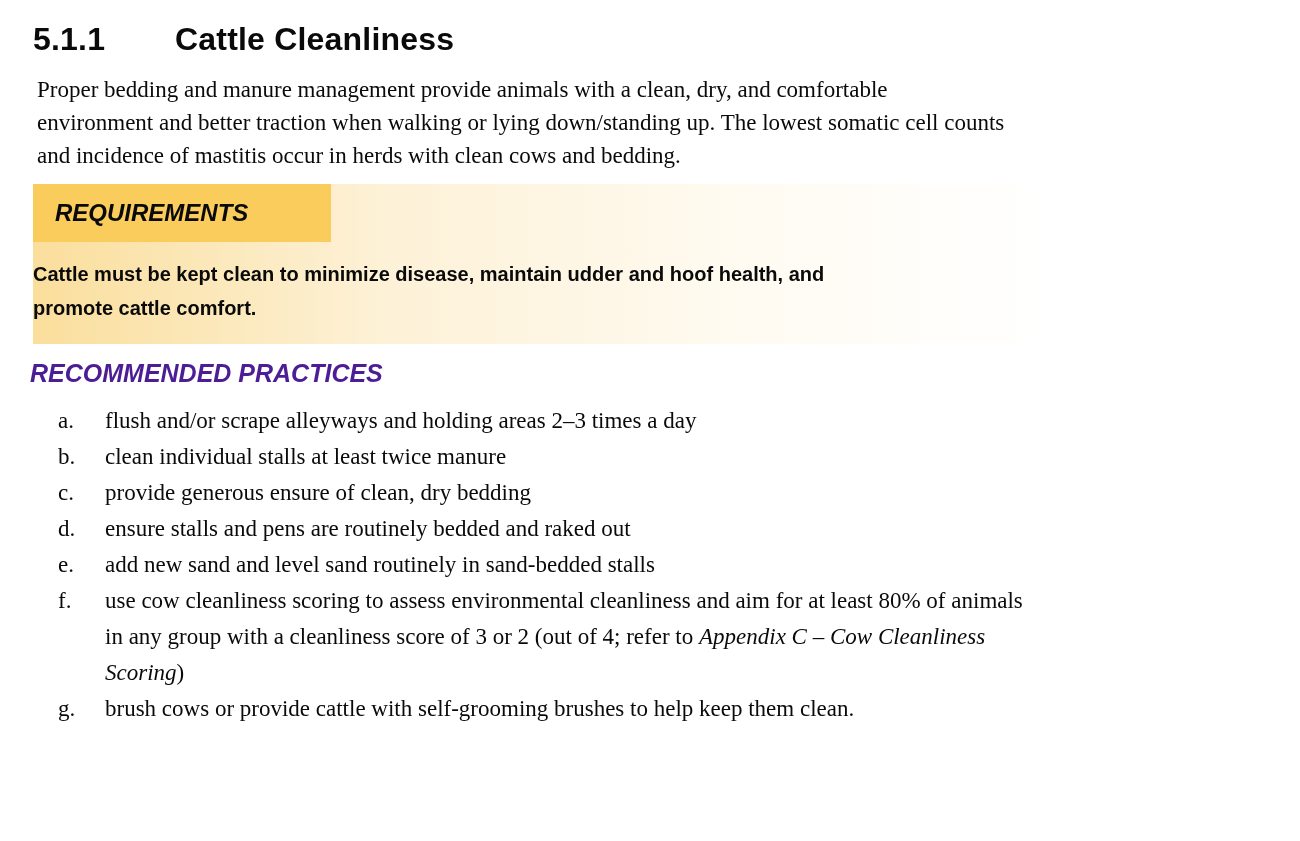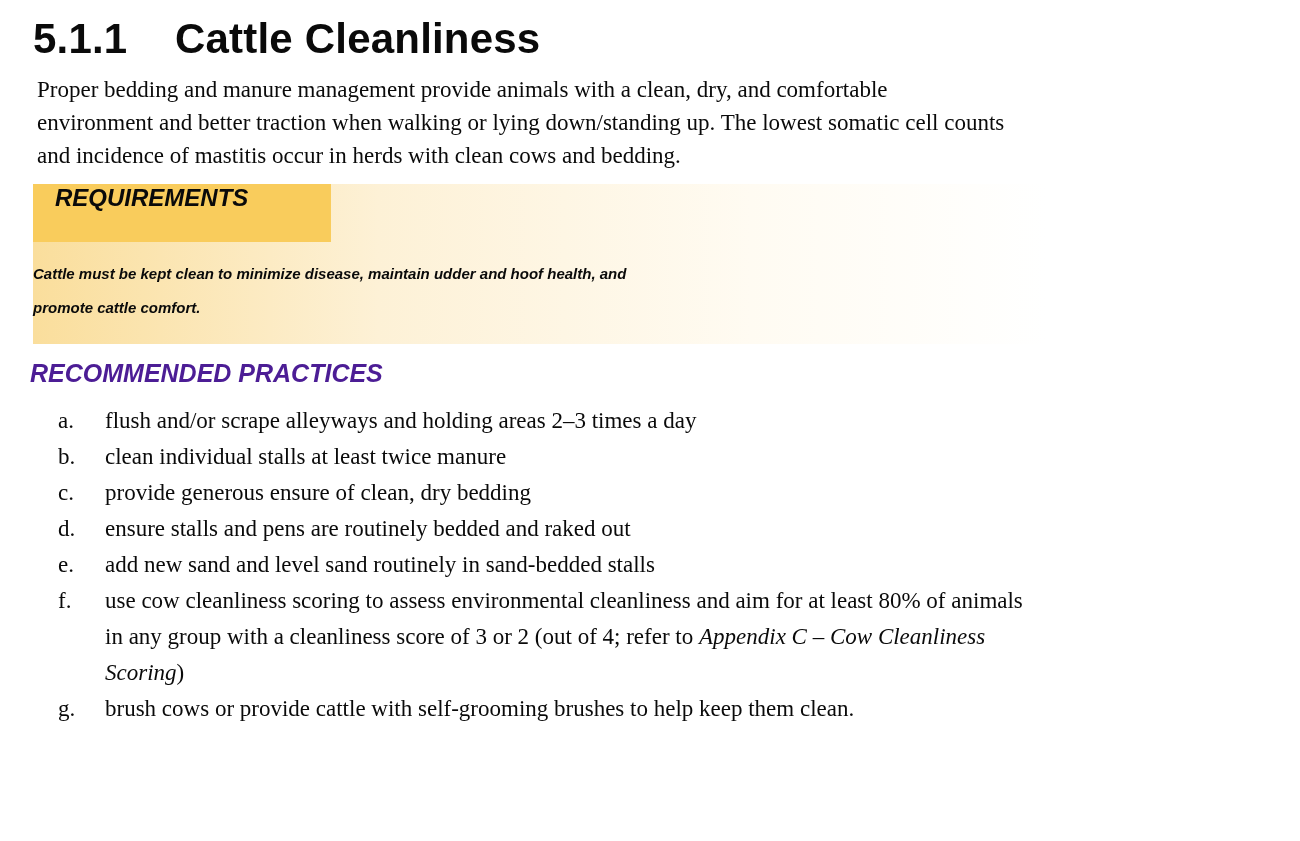--- a/index.html
+++ b/index.html
@@ -10,21 +10,21 @@
     padding:0 30px 0 33px;
     background:#ffffff;
     font-family:"Liberation Serif", serif;
     color:#000000;
     overflow:hidden;
   }
   h1.section-heading{
     margin:20px 0 15px 0;
     font-family:"Liberation Sans", sans-serif;
     font-weight:800;
-    font-size:42px;
+    font-size:32px;
     line-height:38px;
     color:#0a0a0a;
     letter-spacing:0.2px;
   }
   .sec-num{display:inline-block;width:142px;}
   p.body-par{
     margin:4px;
     font-size:23px;
     line-height:33px;
     white-space:pre-line;
@@ -36,34 +36,34 @@
     margin-top:12px;
     width:1237px;
     height:160px;
     box-sizing:border-box;
     background:linear-gradient(to right,#FADE9C 0%,#FDF1D6 28%,#FFFBF2 58%,#FFFFFF 82%);
   }
   .req-tab{
     width:298px;height:58px;
     box-sizing:border-box;
     background:#F9CC5C;
-    display:flex;align-items:flex-start;
+    display:flex;align-items:center;
     padding-left:22px;
   }
   .req-label{
     font-family:"Liberation Sans", sans-serif;
     font-weight:bold;font-style:italic;
     font-size:24px;
     color:#0a0a0a;
   }
   .req-text{
     padding:15px 0 0 0;
     font-family:"Liberation Sans", sans-serif;
-    font-weight:bold;font-style:italic;
-    font-size:15px;
+    font-weight:bold;
+    font-size:20px;
     line-height:34px;
     white-space:pre-line;
     color:#0a0a0a;
   }
   h2.rec-heading{
     margin:14px 0 0 -3px;
     font-family:"Liberation Sans", sans-serif;
     font-weight:bold;font-style:italic;
     font-size:25px;
     line-height:30px;

